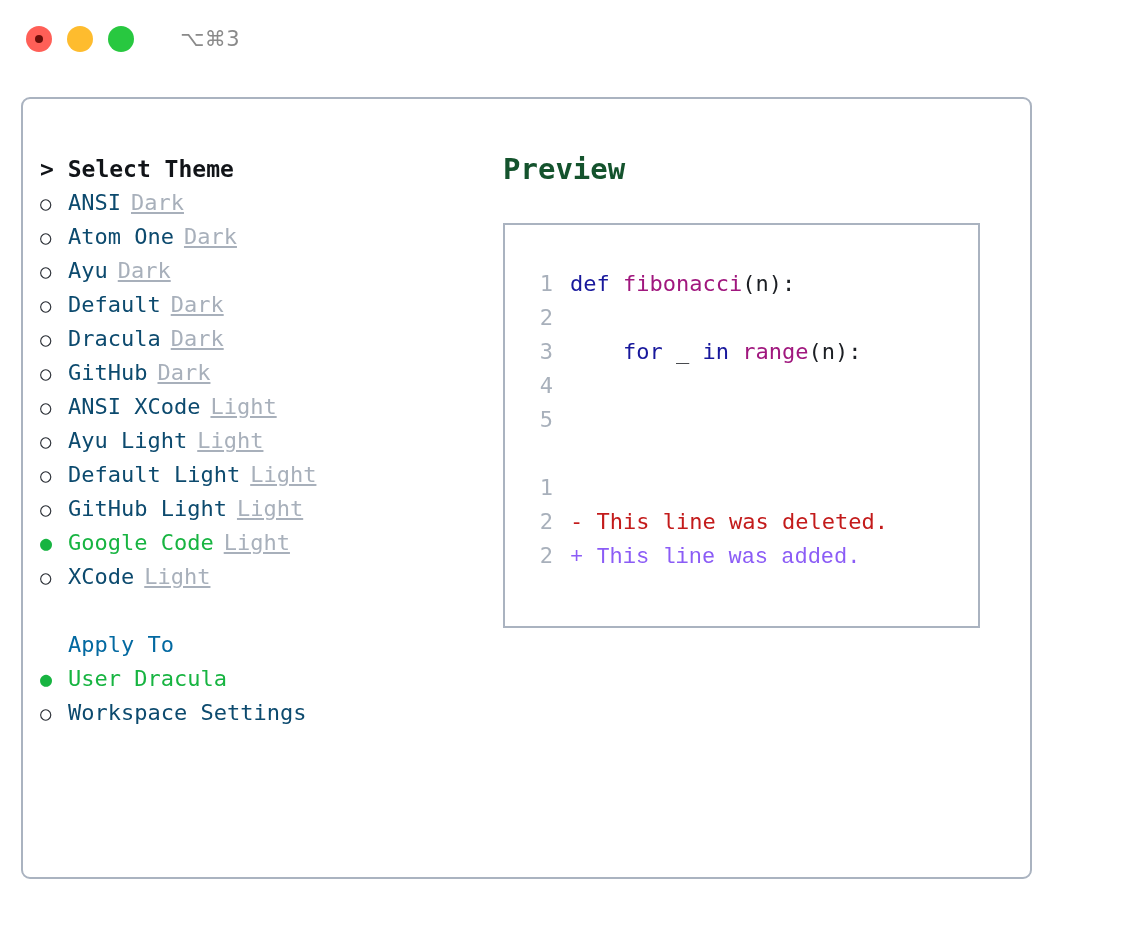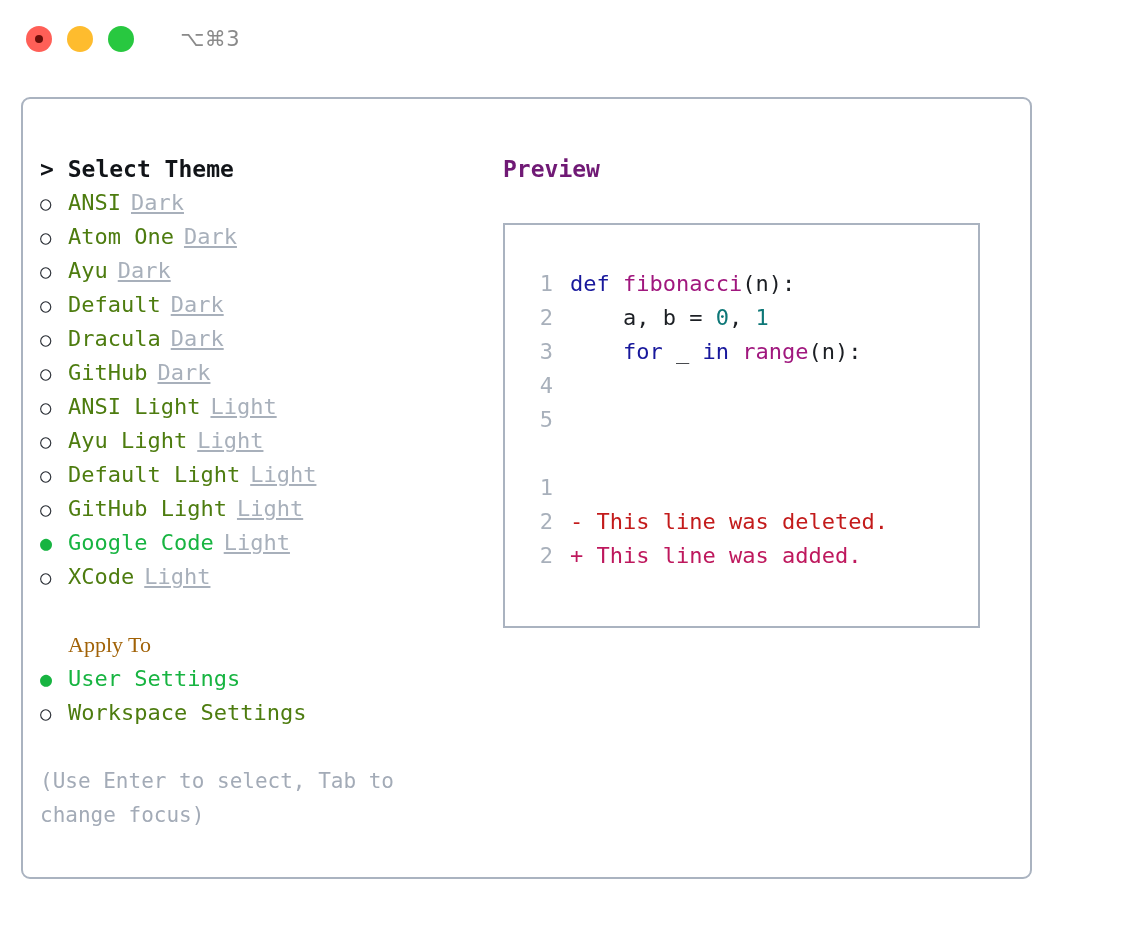--- a/index.html
+++ b/index.html
@@ -73,50 +73,49 @@
     white-space: pre;
   }
   .bullet {
     width: 28px;
     flex: 0 0 28px;
     font-size: 19px;
     color: #2b2f36;
     text-align: left;
   }
   .bullet.on { color: #17b441; font-size: 20px; }
-  .opt-name  { color: #4d7c0f; }
+  .opt-name  { color: #0c4a6e; }
   .opt-name.sel { color: #17b441; }
   .opt-variant { color: #a8b0bb; margin-left: 10px; text-decoration: underline; }
   .spacer-line { height: 34px; }
   .apply-head {
     font-size: 22px;
-    color: #a16207;
+    color: #0369a1;
     line-height: 34px;
     padding-left: 28px;
     white-space: pre;
-    font-family: Liberation Serif, serif;
   }
   .hint {
     margin-top: 34px;
     font-size: 21px;
     color: #a3abb7;
     line-height: 34px;
     width: 400px;
   }
 
   
   .right-col {
     position: absolute;
     left: 480px; top: 53px;
     width: 495px;
   }
   .preview-title {
-    font-size: 23px;
+    font-size: 29px;
     font-weight: bold;
-    color: #701a75;
+    color: #14532d;
     line-height: 34px;
   }
   .preview-box {
     margin-top: 37px;
     width: 477px; height: 405px;
     border: 2px solid #aab3c0;
     background: #ffffff;
     padding: 42px 0 0 0;
     overflow: hidden;
   }
@@ -135,21 +134,21 @@
     padding-right: 0;
   }
   .code-text { padding-left: 17px; }
   .kw   { color: #18189c; }
   .fn   { color: #a0177e; }
   .num  { color: #0d7777; }
   .pln  { color: #1c1f24; }
   .gap  { height: 34px; }
   .dl-ctx { color: #808890; }
   .dl-del { color: #c31b1b; }
-  .dl-add { color: #be185d; }
+  .dl-add { color: #8b5cf6; font-family: Liberation Mono, monospace; }
 </style>
 </head>
 <body>
 
 <div id="app">
 
   <div class="titlebar">
     <div class="dots">
       <span class="dot red"></span>
       <span class="dot yellow"></span>
@@ -162,45 +161,44 @@
 
     <div class="left-col">
       <div class="section-head">&gt; Select Theme</div>
       <div id="theme-options">
           <div class="opt-row"><span class="bullet">○</span><span class="opt-name">ANSI</span><span class="opt-variant">Dark</span></div>
           <div class="opt-row"><span class="bullet">○</span><span class="opt-name">Atom One</span><span class="opt-variant">Dark</span></div>
           <div class="opt-row"><span class="bullet">○</span><span class="opt-name">Ayu</span><span class="opt-variant">Dark</span></div>
           <div class="opt-row"><span class="bullet">○</span><span class="opt-name">Default</span><span class="opt-variant">Dark</span></div>
           <div class="opt-row"><span class="bullet">○</span><span class="opt-name">Dracula</span><span class="opt-variant">Dark</span></div>
           <div class="opt-row"><span class="bullet">○</span><span class="opt-name">GitHub</span><span class="opt-variant">Dark</span></div>
-          <div class="opt-row"><span class="bullet">○</span><span class="opt-name">ANSI Light</span><span class="opt-variant">Light</span></div>
+          <div class="opt-row"><span class="bullet">○</span><span class="opt-name">ANSI XCode</span><span class="opt-variant">Light</span></div>
           <div class="opt-row"><span class="bullet">○</span><span class="opt-name">Ayu Light</span><span class="opt-variant">Light</span></div>
           <div class="opt-row"><span class="bullet">○</span><span class="opt-name">Default Light</span><span class="opt-variant">Light</span></div>
           <div class="opt-row"><span class="bullet">○</span><span class="opt-name">GitHub Light</span><span class="opt-variant">Light</span></div>
           <div class="opt-row"><span class="bullet on">●</span><span class="opt-name sel">Google Code</span><span class="opt-variant">Light</span></div>
           <div class="opt-row"><span class="bullet">○</span><span class="opt-name">XCode</span><span class="opt-variant">Light</span></div>
         </div>
 
       <div class="spacer-line"></div>
 
       <div class="apply-head">Apply To</div>
       <div id="apply-options">
-          <div class="opt-row"><span class="bullet on">●</span><span class="opt-name sel">User Settings</span></div>
+          <div class="opt-row"><span class="bullet on">●</span><span class="opt-name sel">User Dracula</span></div>
           <div class="opt-row"><span class="bullet">○</span><span class="opt-name">Workspace Settings</span></div>
         </div>
 
-      <div class="hint">(Use Enter to select, Tab to change focus)</div>
     </div>
 
     <div class="right-col">
       <div class="preview-title">Preview</div>
       <div class="preview-box">
         <div id="code-block">
             <div class="code-line"><span class="ln">1</span><span class="code-text"><span class="kw">def</span><span class="pln"> </span><span class="fn">fibonacci</span><span class="pln">(n):</span></span></div>
-            <div class="code-line"><span class="ln">2</span><span class="code-text"><span class="pln">    a, b = </span><span class="num">0</span><span class="pln">, </span><span class="num">1</span></span></div>
+            <div class="code-line"><span class="ln">2</span></div>
             <div class="code-line"><span class="ln">3</span><span class="code-text"><span class="pln">    </span><span class="kw">for</span><span class="pln"> _ </span><span class="kw">in</span><span class="pln"> </span><span class="fn">range</span><span class="pln">(n):</span></span></div>
             <div class="code-line"><span class="ln">4</span></div>
             <div class="code-line"><span class="ln">5</span></div>
           </div>
         <div class="gap"></div>
         <div id="diff-block">
             <div class="code-line"><span class="ln">1</span><span class="code-text dl-ctx"><span> </span></span></div>
             <div class="code-line"><span class="ln">2</span><span class="code-text dl-del"><span>-</span><span> This line was deleted.</span></span></div>
             <div class="code-line"><span class="ln">2</span><span class="code-text dl-add"><span>+</span><span> This line was added.</span></span></div>
           </div>

